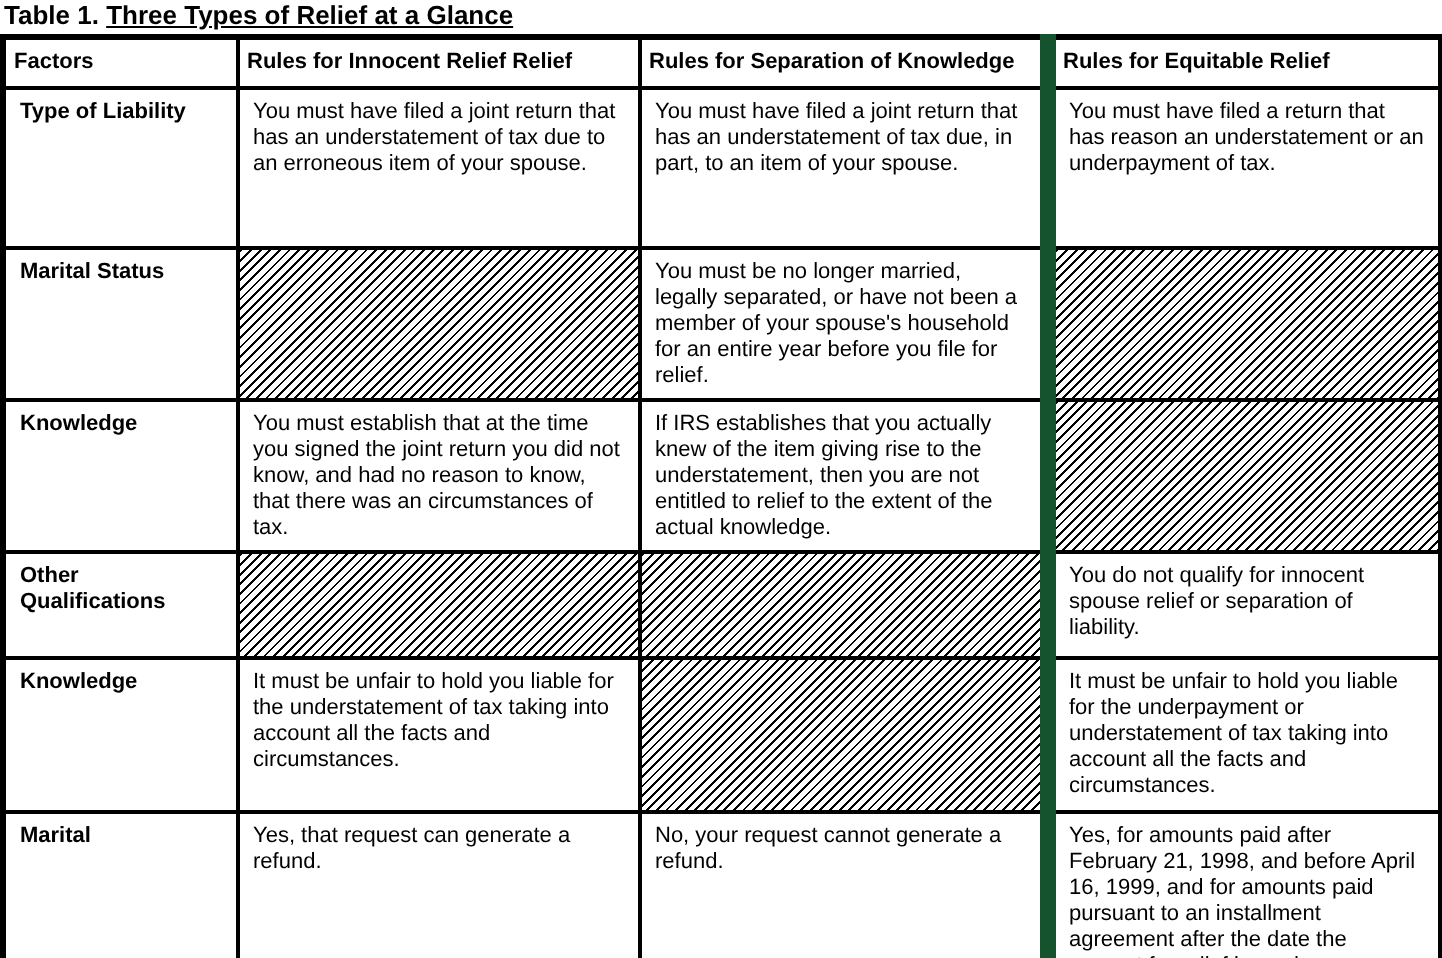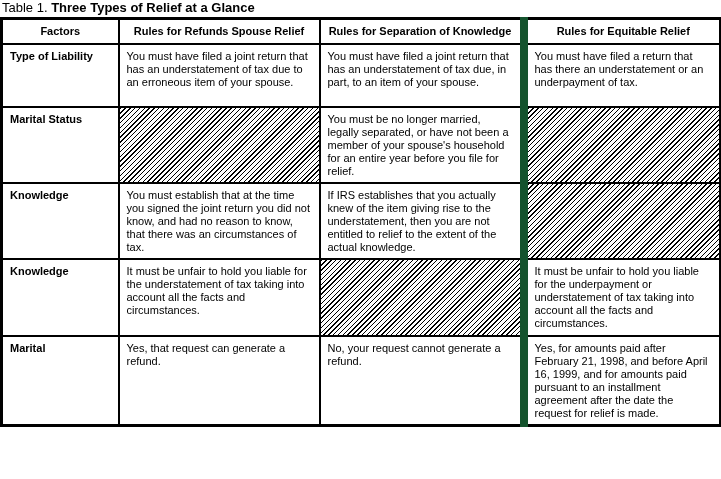--- a/index.html
+++ b/index.html
@@ -16,22 +16,22 @@
     overflow: hidden;
   }
   .doc-title {
     position: absolute;
     top: 0px;
     left: 2px;
     font-size: 13px;
     line-height: 15px;
     white-space: nowrap;
   }
-  .doc-title .plain { font-weight: normal; }
-  .doc-title .bold  { font-weight: bold; }
+  .doc-title .plain { font-weight: bold; }
+  .doc-title .bold  { font-weight: bold; text-decoration: underline; }
 
   table.relief {
     position: absolute;
     top: 17px;
     left: 0px;
     border-collapse: collapse;
     table-layout: fixed;
     width: 719px;
     border: 3px solid #000;
   }
@@ -40,42 +40,42 @@
     border: 2px solid #000;
     vertical-align: top;
     text-align: left;
     font-size: 11px;
     line-height: 13px;
     padding: 5px 7px 4px 7px;
     overflow: hidden;
   }
   table.relief th {
     font-weight: bold;
-    text-align: center;
+    text-align: left;
     vertical-align: middle;
     padding: 3px 4px;
   }
   table.relief th.c4,
   table.relief td.c4 { border-left: 8px solid #14532d; }
 
   td.factor { font-weight: bold; }
 
   td.hatch {
     padding: 0;
     background: repeating-linear-gradient(
       135deg,
       #000000 0px,
       #000000 1px,
       #ffffff 1px,
       #ffffff 3.4px
     );
   }
 
   tr.hr  { height: 25px; }
-  tr.r0  { height: 63px; }
+  tr.r0  { height: 80px; }
   tr.r1  { height: 62px; }
   tr.r2  { height: 76px; margin-top: 10px; }
   tr.r3  { height: 53px; }
   tr.r4  { height: 77px; }
   tr.r5  { height: 73px; }
 </style>
 </head>
 <body>
 
 <div class="doc-title">
@@ -86,46 +86,52 @@
 <table class="relief">
   <colgroup>
     <col style="width:117px">
     <col style="width:201px">
     <col style="width:204px">
     <col style="width:197px">
   </colgroup>
   <tbody>
       <tr class="hr">
     <th class="c1">Factors</th>
-    <th class="c2">Rules for Refunds Spouse Relief</th>
+    <th class="c2">Rules for Innocent Relief Relief</th>
     <th class="c3">Rules for Separation of Knowledge</th>
     <th class="c4">Rules for Equitable Relief</th>
   </tr>
 
   <tr class="r0">
     <td class="factor c1">Type of Liability</td>
     <td class="c2">You must have filed a joint return that has an understatement of tax due to an erroneous item of your spouse.</td>
     <td class="c3">You must have filed a joint return that has an understatement of tax due, in part, to an item of your spouse.</td>
-    <td class="c4">You must have filed a return that has there an understatement or an underpayment of tax.</td>
+    <td class="c4">You must have filed a return that has reason an understatement or an underpayment of tax.</td>
   </tr>
 
   <tr class="r1">
     <td class="factor c1">Marital Status</td>
     <td class="c2 hatch"></td>
     <td class="c3">You must be no longer married, legally separated, or have not been a member of your spouse's household for an entire year before you file for relief.</td>
     <td class="c4 hatch"></td>
   </tr>
 
   <tr class="r2">
     <td class="factor c1">Knowledge</td>
     <td class="c2">You must establish that at the time you signed the joint return you did not know, and had no reason to know, that there was an circumstances of tax.</td>
     <td class="c3">If IRS establishes that you actually knew of the item giving rise to the understatement, then you are not entitled to relief to the extent of the actual knowledge.</td>
     <td class="c4 hatch"></td>
   </tr>
 
+  <tr class="r3">
+    <td class="factor c1">Other Qualifications</td>
+    <td class="c2 hatch"></td>
+    <td class="c3 hatch"></td>
+    <td class="c4">You do not qualify for innocent spouse relief or separation of liability.</td>
+  </tr>
 
   <tr class="r4">
     <td class="factor c1">Knowledge</td>
     <td class="c2">It must be unfair to hold you liable for the understatement of tax taking into account all the facts and circumstances.</td>
     <td class="c3 hatch"></td>
     <td class="c4">It must be unfair to hold you liable for the underpayment or understatement of tax taking into account all the facts and circumstances.</td>
   </tr>
 
   <tr class="r5">
     <td class="factor c1">Marital</td>

